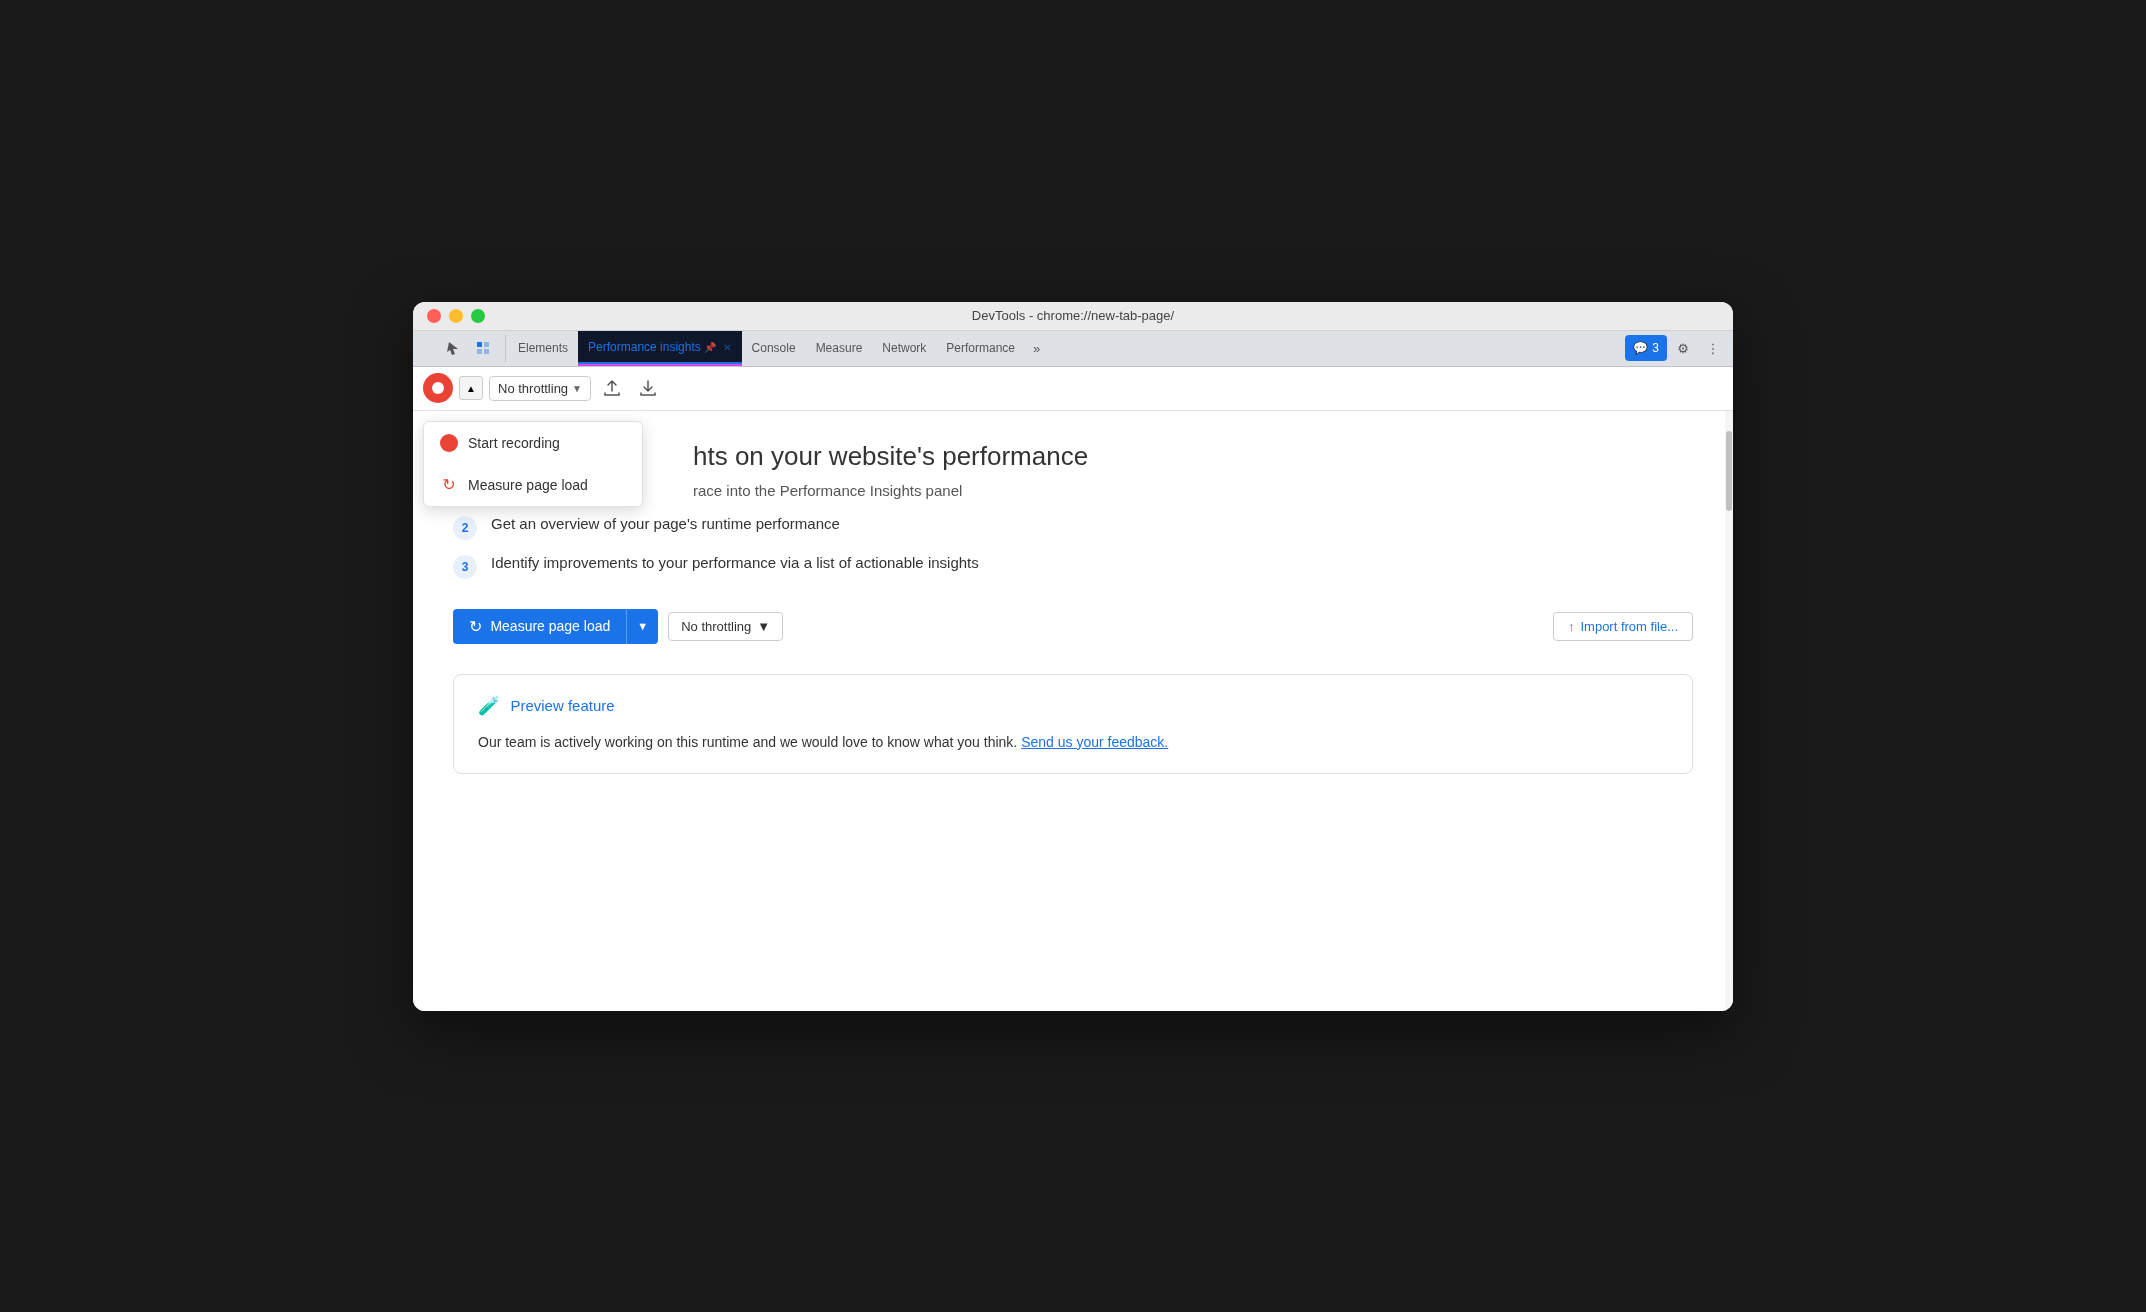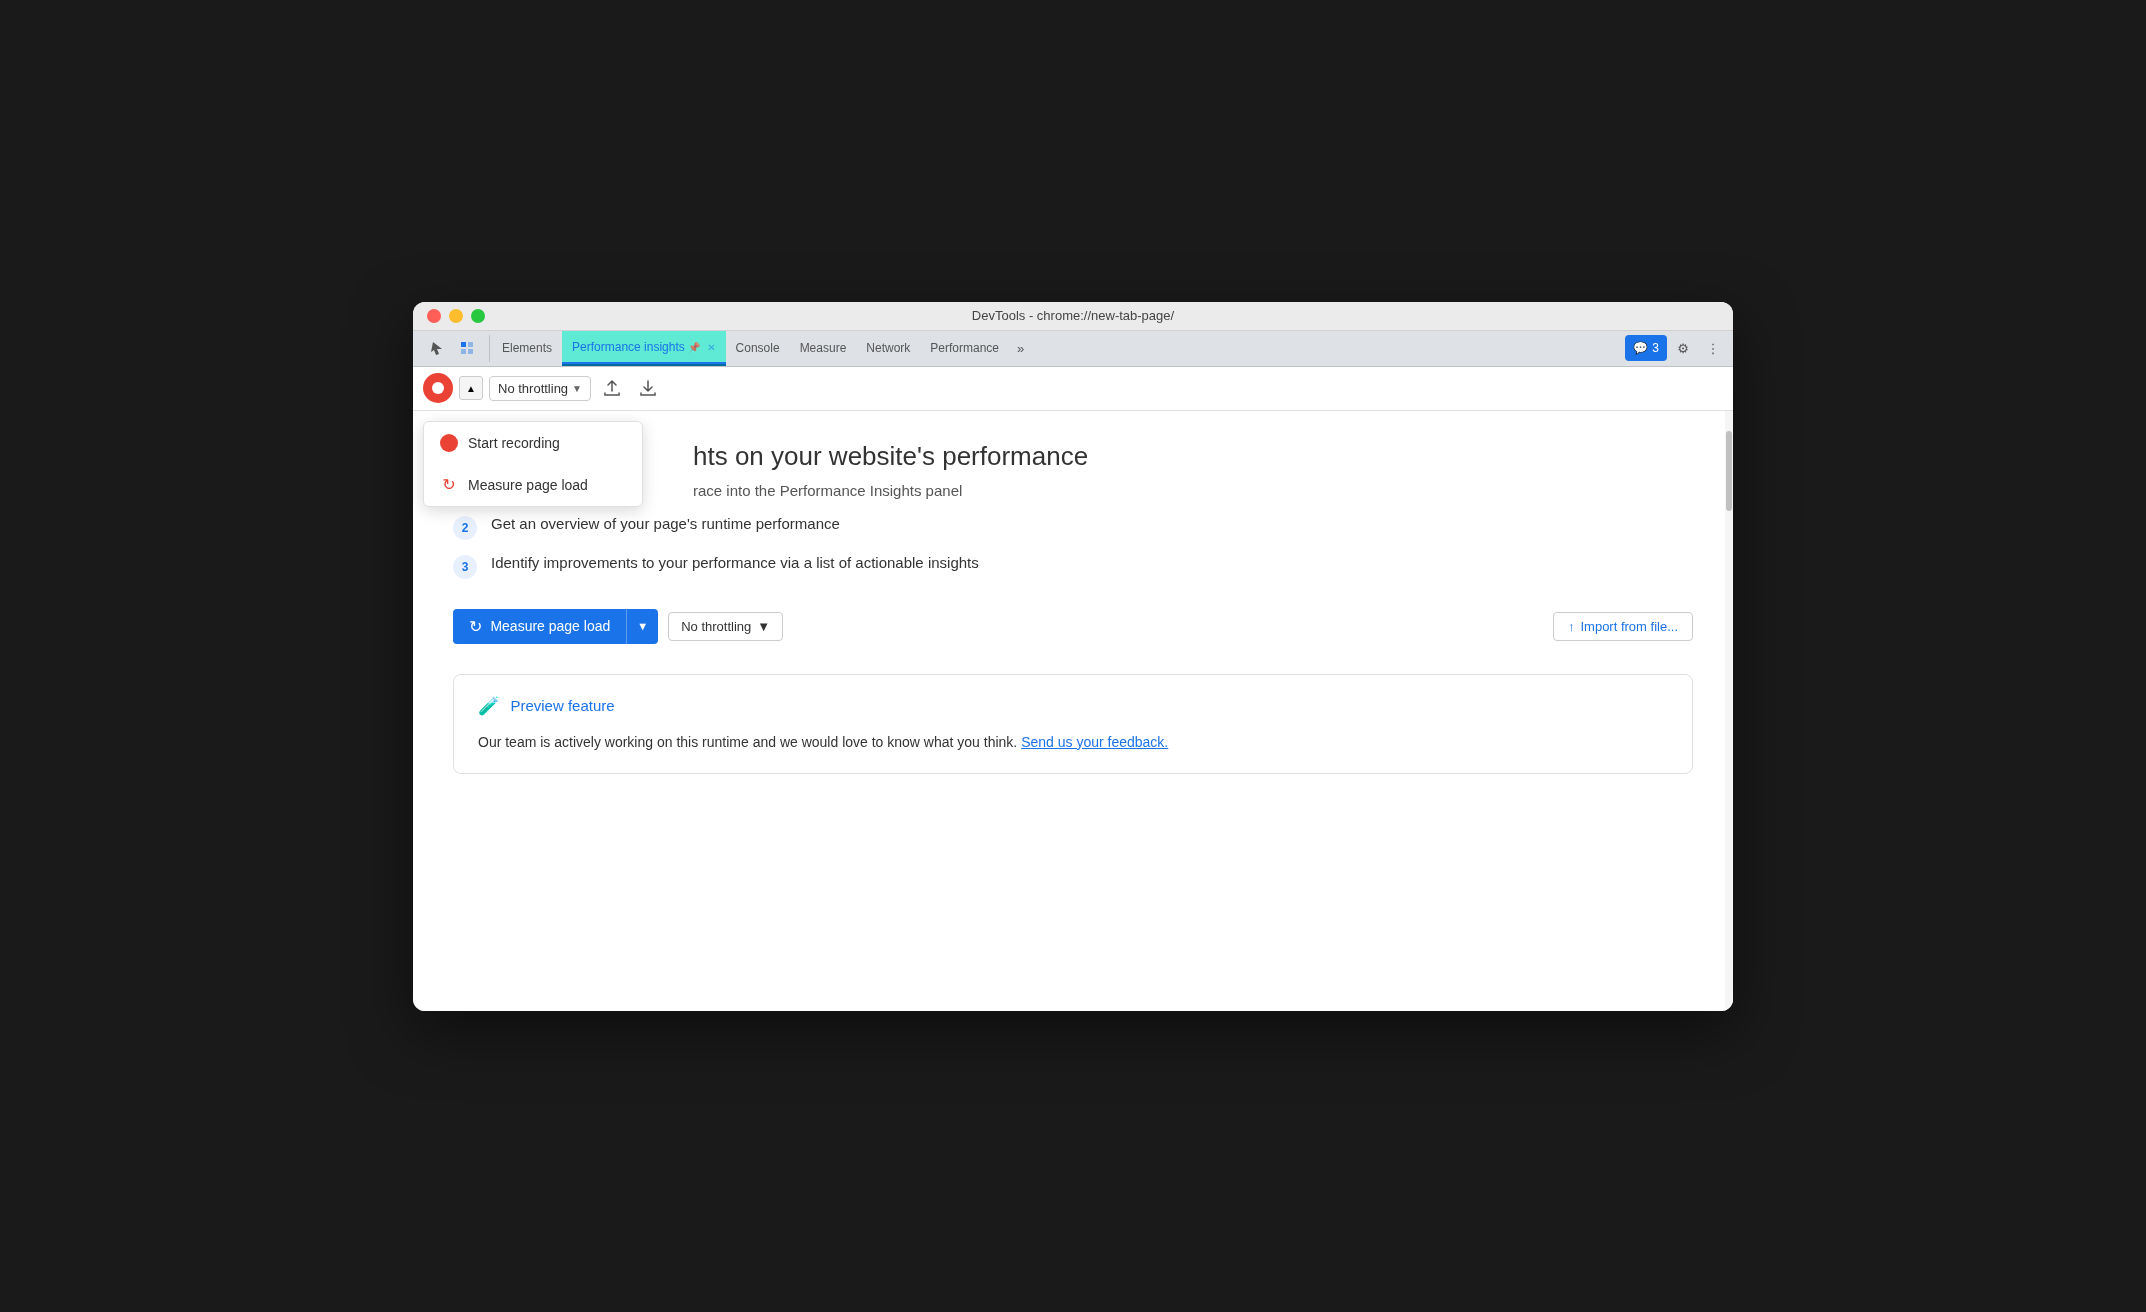--- a/index.html
+++ b/index.html
@@ -51,21 +51,21 @@
       font-weight: 500;
     }
 
     
     .devtools-tabs {
       background: #dee1e6;
       display: flex;
       align-items: stretch;
       height: 36px;
       border-bottom: 1px solid #c0c3c8;
-      padding-left: 4px;
+      padding-left: 20px;
     }
     .tab-icons {
       display: flex;
       align-items: center;
       gap: 2px;
       padding: 0 6px;
     }
     .tab-icon-btn {
       width: 28px;
       height: 28px;
@@ -87,23 +87,23 @@
       align-items: center;
       padding: 0 10px;
       font-size: 12px;
       color: #555;
       cursor: pointer;
       white-space: nowrap;
       position: relative;
       gap: 4px;
     }
     .tab.active {
-      background: #5eead4;
+      background: #0f172a;
       color: #1a73e8;
-      border-bottom: 2px solid #0369a1;
+      border-bottom: 2px solid #d946ef;
       text-align: center;
     }
     .tab.active::after {
       content: '';
       position: absolute;
       bottom: 0; left: 0; right: 0;
       height: 2px;
       background: #1a73e8;
     }
     .tab-pin {

